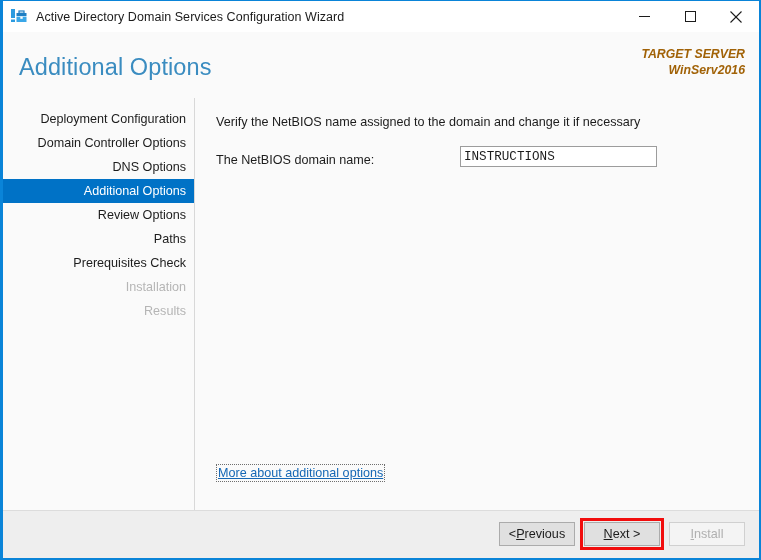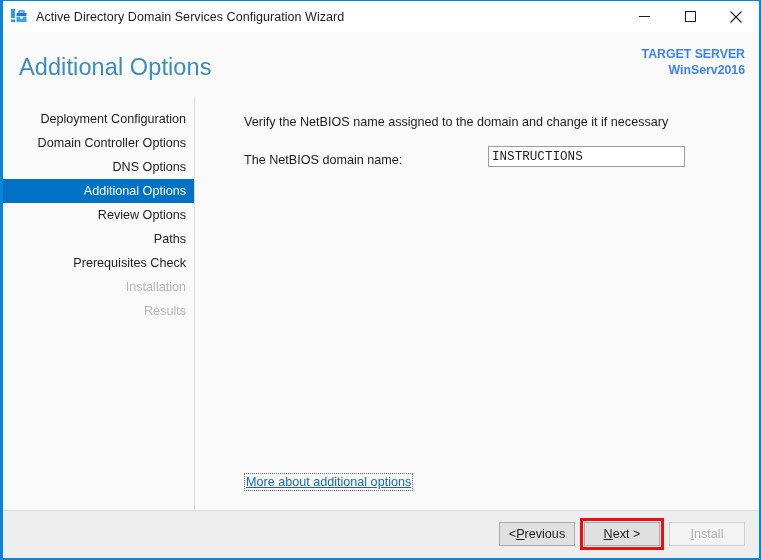--- a/index.html
+++ b/index.html
@@ -88,34 +88,34 @@
     font-weight: 400;
     letter-spacing: 0.1px;
     white-space: nowrap;
   }
   .target-server {
     position: absolute;
     right: 14px;
     top: 15px;
     text-align: right;
     font-size: 12.3px;
-    color: #3b82f6;
+    color: #a16207;
     line-height: 15.5px;
     font-weight: bold;
     white-space: nowrap;
+    font-style: italic;
   }
 
   
   .body {
     flex: 1 1 auto;
     position: relative;
     background: #fafafa;
     display: flex;
     overflow: hidden;
-    gap: 28px;
   }
 
   
   .nav {
     width: 192px;
     min-width: 192px;
     padding-top: 9px;
     box-sizing: border-box;
     position: relative;
   }
@@ -184,21 +184,21 @@
     font-size: 12.6px;
     color: #1c1c1c;
     padding: 0 3px;
     outline: none;
     border-radius: 0;
     margin-left: 28px;
   }
   .more-link-wrap {
     position: absolute;
     left: 21px;
-    bottom: 19px;
+    bottom: 28px;
   }
   .more-link {
     display: inline-block;
     font-size: 12.6px;
     color: #1567b5;
     text-decoration: underline;
     border: 1px dotted #6e6e6e;
     padding: 1px 1px 1px 1px;
     white-space: nowrap;
     cursor: pointer;

